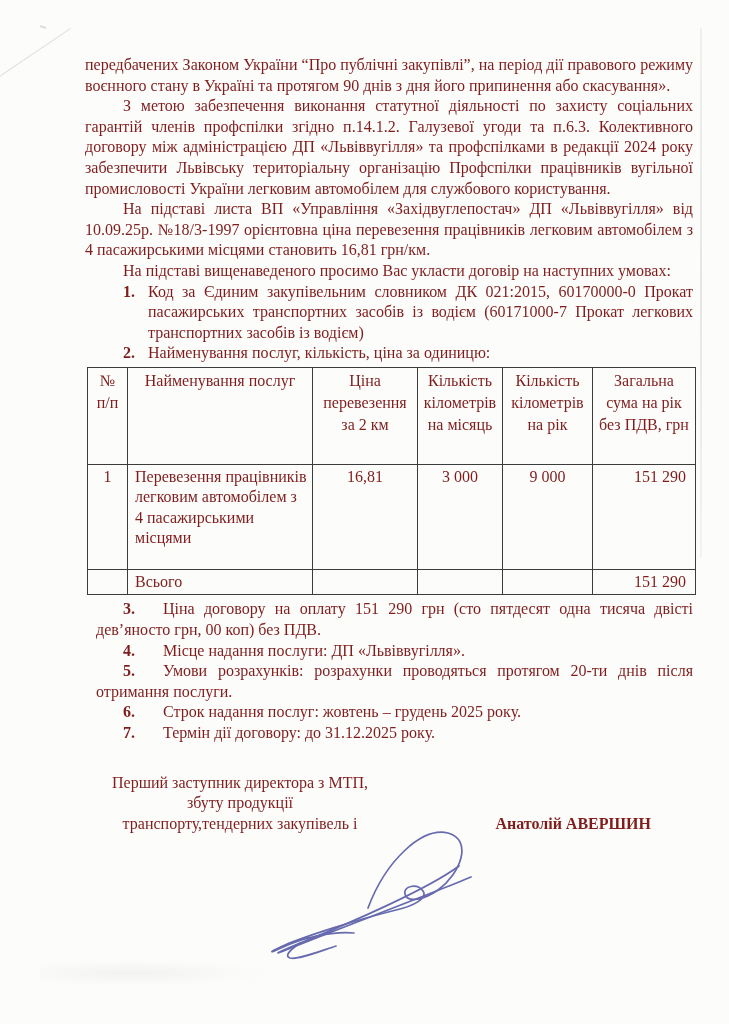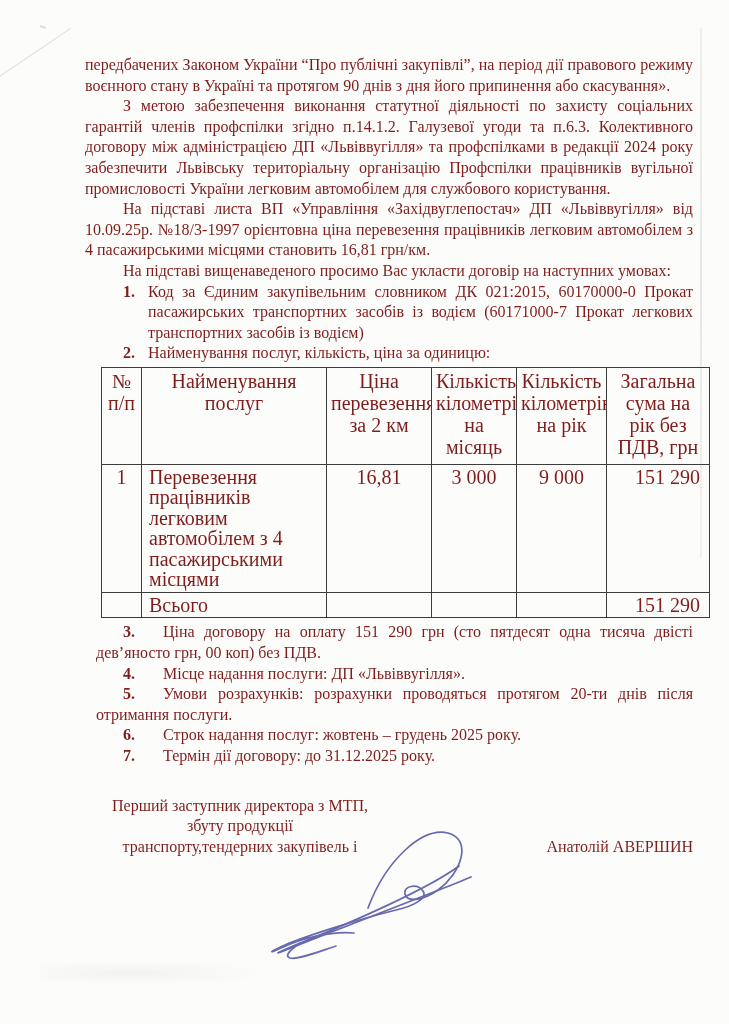--- a/index.html
+++ b/index.html
@@ -36,22 +36,22 @@
   .indent { text-indent:38px; }
   .gap-top { margin-top:21px; }
 
   .li-a { margin:0 0 0 63px; text-indent:-25px; text-align:justify; }
   .li-a .num { display:inline-block; width:25px; font-weight:bold; text-indent:0; }
   .li-b { margin:0 0 0 11px; text-indent:27px; text-align:justify; }
   .li-b .num { display:inline-block; width:40px; font-weight:bold; text-indent:0; }
 
   table.svc {
     border-collapse:collapse; table-layout:fixed;
-    width:608px; margin:3px 0 4px 16px;
-    font-size:20px; line-height:20.5px;
+    width:608px; margin:3px 0 4px 2px;
+    font-size:16px; line-height:20.5px;
   }
   table.svc th, table.svc td {
     border:1px solid #3c3c3c;
     vertical-align:top; padding:2px 4px;
     font-weight:normal; overflow:hidden;
   }
   table.svc th { text-align:center; height:92px; line-height:22px; }
   .col-no { width:40px; }
   .col-name { width:185px; }
   .col-price { width:105px; }
@@ -62,21 +62,21 @@
   tr.row-main .c-no { text-align:center; }
   tr.row-main .c-name { text-align:left; padding-left:7px; }
   tr.row-main .c-num { text-align:center; }
   tr.row-main .c-total { text-align:right; padding-right:9px; }
   tr.row-total td { height:20px; }
   tr.row-total .c-name { text-align:left; padding-left:7px; }
   tr.row-total .c-total { text-align:right; padding-right:9px; }
 
   .sig-row { display:flex; margin-top:29px; }
   .sig-title { width:310px; line-height:20.6px; text-align:center; }
-  .sig-name { margin-left:auto; align-self:flex-end; white-space:nowrap; }
+  .sig-name { margin-left:auto; margin-right:42px; align-self:flex-end; white-space:nowrap;font-weight:bold; }
 
   .ink { position:absolute; left:0; top:0; pointer-events:none; }
 </style>
 </head>
 <body>
 
 <div class="page">
 
   <div class="artifact-diag"></div>
   <div class="artifact-speck"></div>

